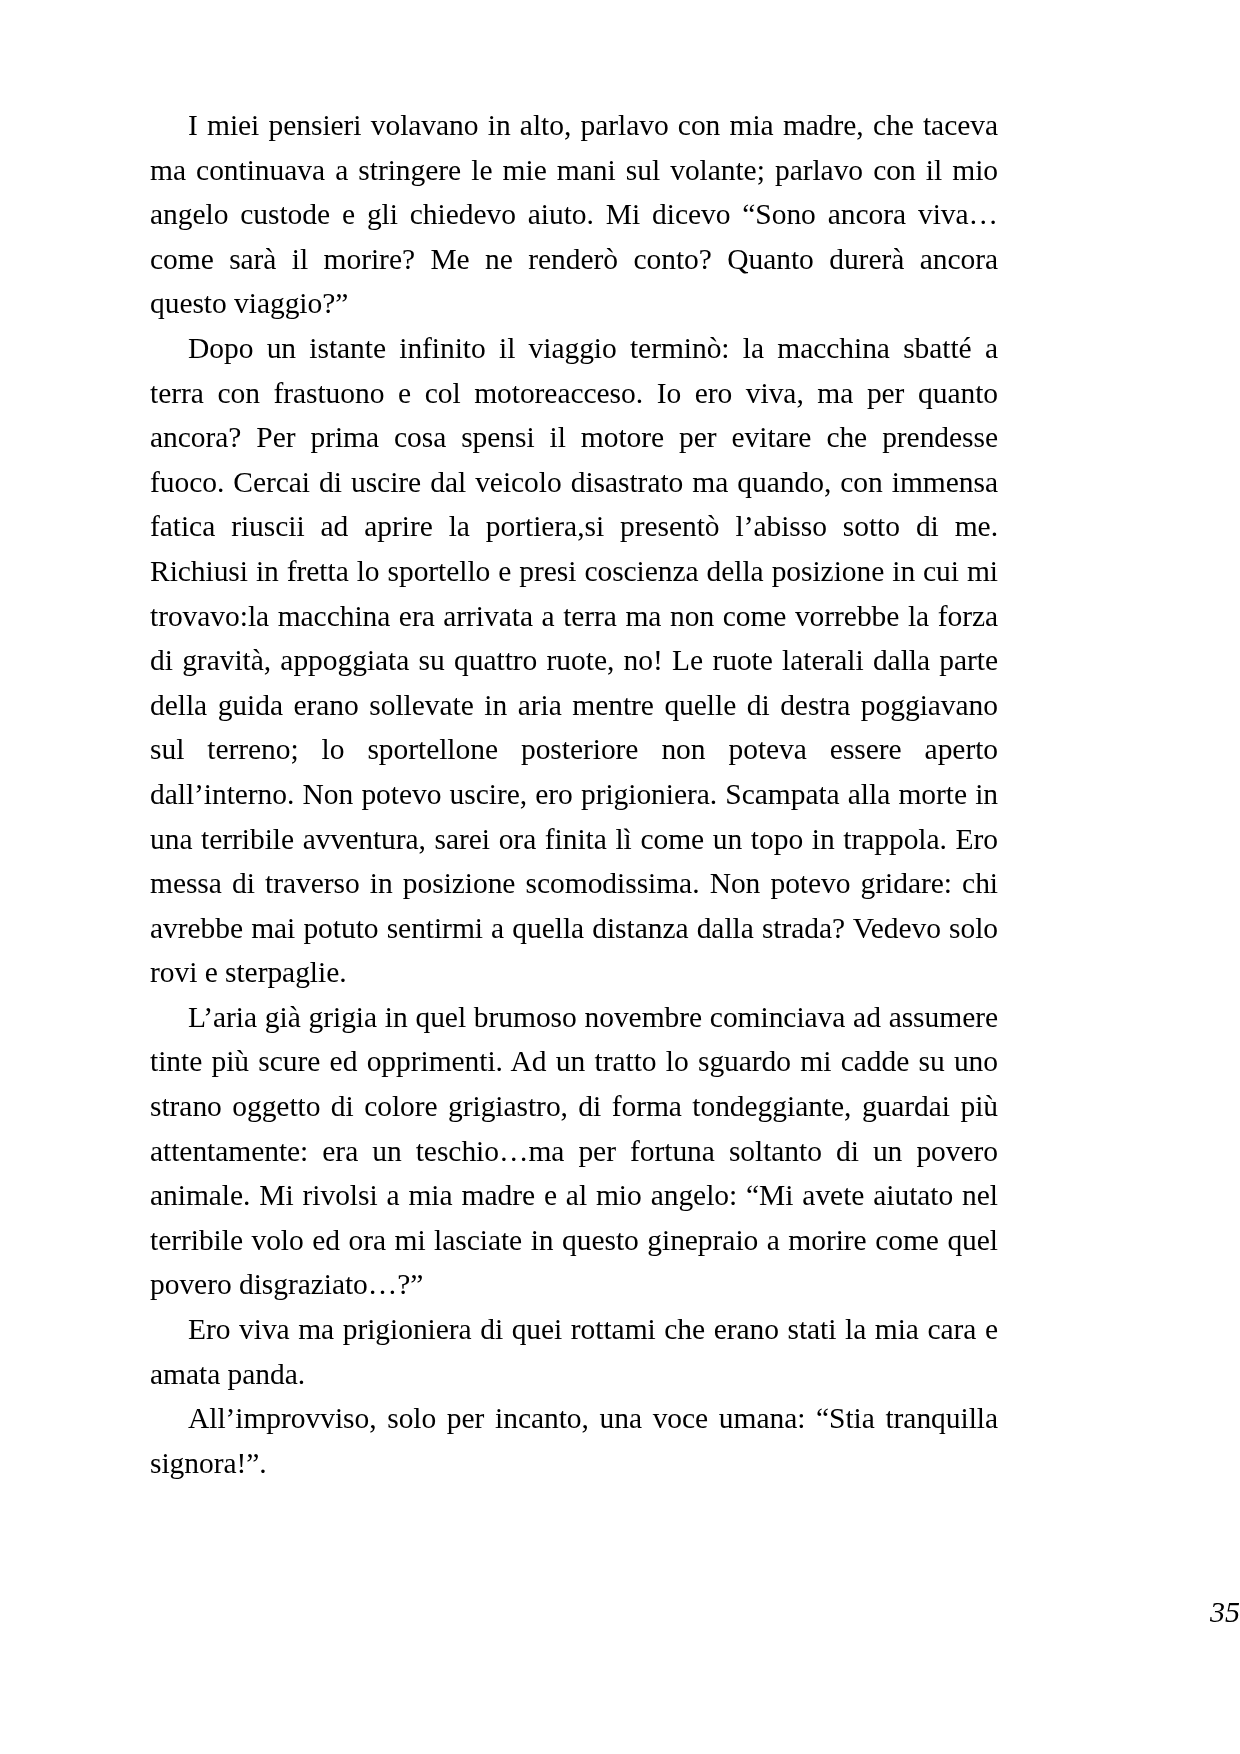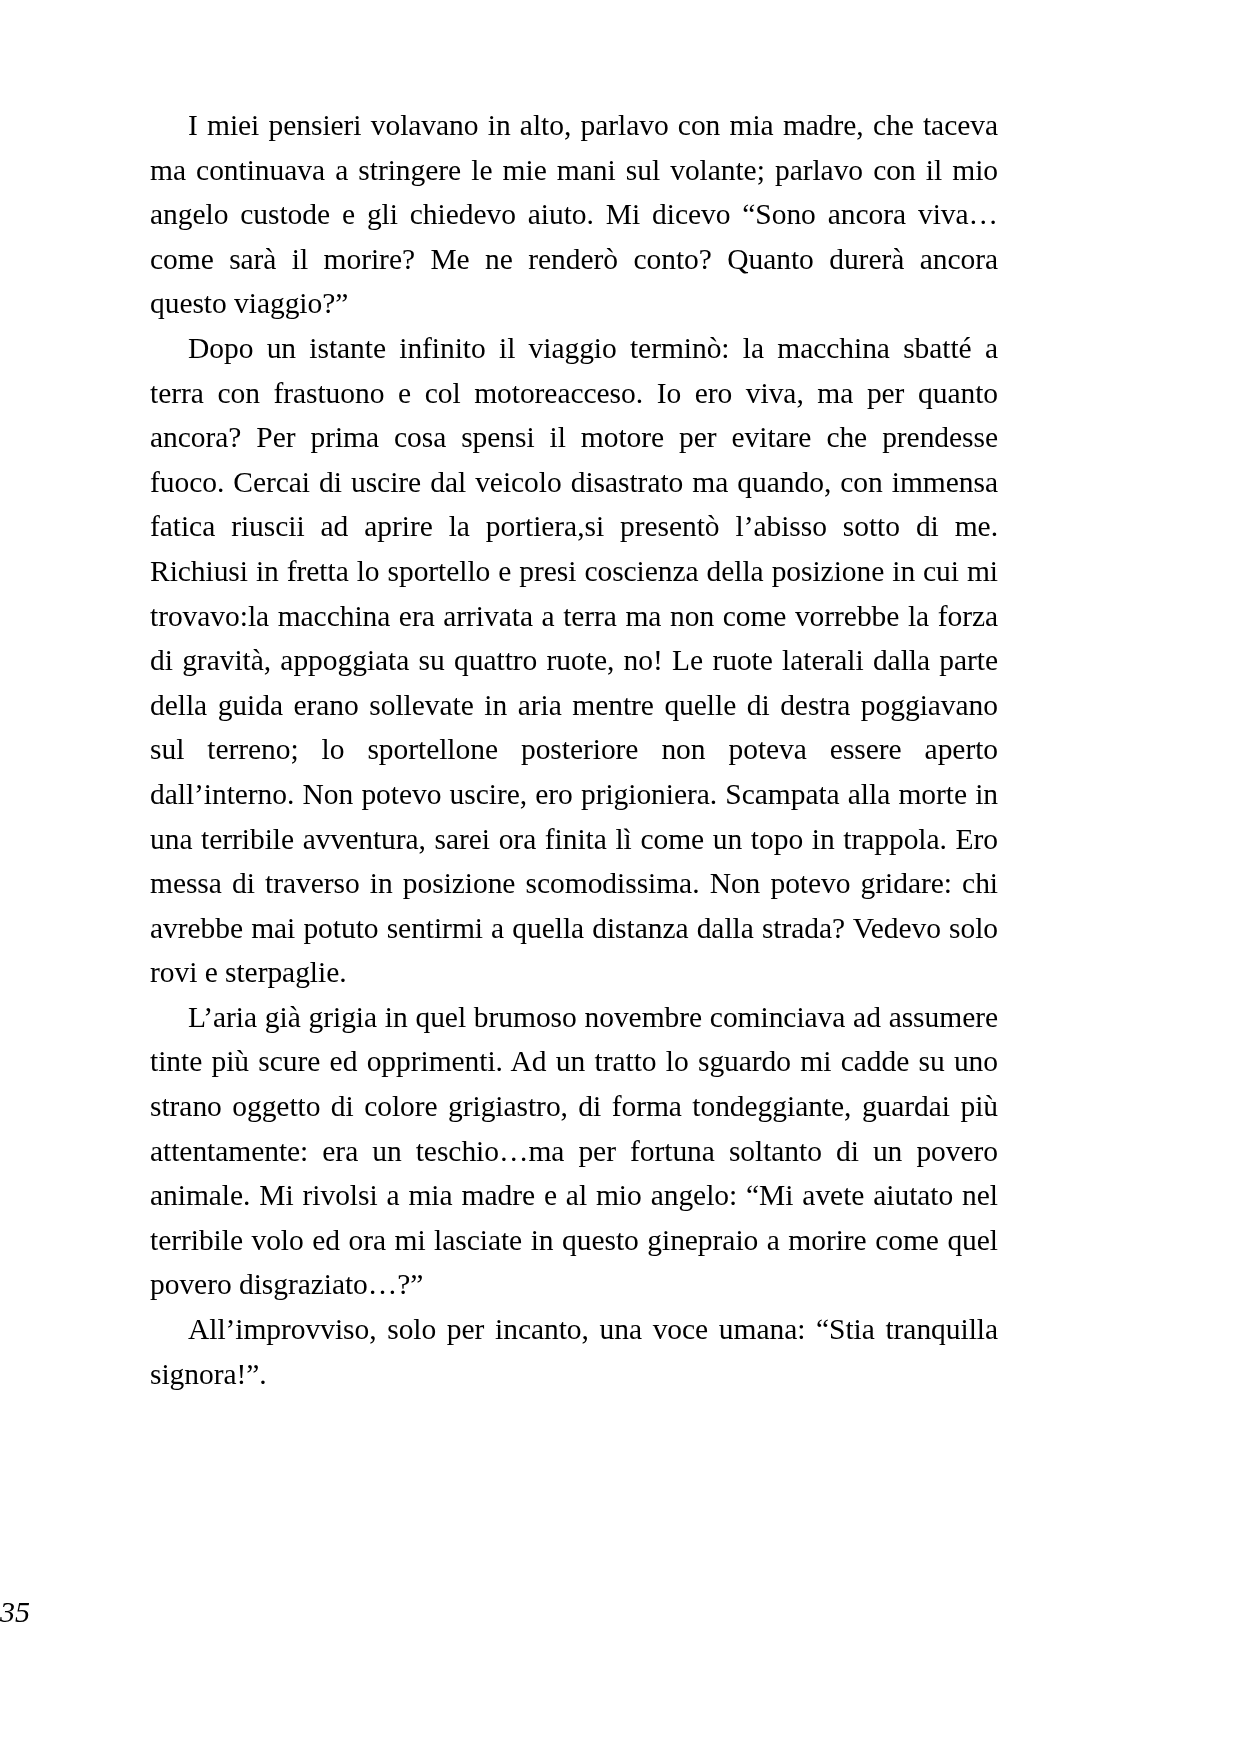--- a/index.html
+++ b/index.html
@@ -38,33 +38,34 @@
     letter-spacing: -0.05px;
     word-spacing: 0px;
     -webkit-hyphens: none;
     hyphens: none;
   }
   .folio {
     position: absolute;
     left: 0;
     top: 1595px;
     width: 1240px;
-    text-align: left;
+    text-align: right;
     font-style: italic;
     font-size: 30px;
     line-height: 34px;
   }
 </style>
 </head>
 <body>
 
 <div class="page">
 
   <div class="text-block">
     <p class="para">I miei pensieri volavano in alto, parlavo con mia madre, che taceva ma continuava a stringere le mie mani sul volante; parlavo con il mio angelo custode e gli chiedevo aiuto. Mi dicevo “Sono ancora viva… come sarà il morire? Me ne renderò conto? Quanto durerà ancora questo viaggio?”</p>
     <p class="para">Dopo un istante infinito il viaggio terminò: la macchina sbatté a terra con frastuono e col motoreacceso. Io ero viva, ma per quanto ancora? Per prima cosa spensi il motore per evitare che prendesse fuoco. Cercai di uscire dal veicolo disastrato ma quando, con immensa fatica riuscii ad aprire la portiera,si presentò l’abisso sotto di me. Richiusi in fretta lo sportello e presi coscienza della posizione in cui mi trovavo:la macchina era arrivata a terra ma non come vorrebbe la forza di gravità, appoggiata su quattro ruote, no! Le ruote laterali dalla parte della guida erano sollevate in aria mentre quelle di destra poggiavano sul terreno; lo sportellone posteriore non poteva essere aperto dall’interno. Non potevo uscire, ero prigioniera. Scampata alla morte in una terribile avventura, sarei ora finita lì come un topo in trappola. Ero messa di traverso in posizione scomodissima. Non potevo gridare: chi avrebbe mai potuto sentirmi a quella distanza dalla strada? Vedevo solo rovi e sterpaglie.</p>
     <p class="para">L’aria già grigia in quel brumoso novembre cominciava ad assumere tinte più scure ed opprimenti. Ad un tratto lo sguardo mi cadde su uno strano oggetto di colore grigiastro, di forma tondeggiante, guardai più attentamente: era un teschio…ma per fortuna soltanto di un povero animale. Mi rivolsi a mia madre e al mio angelo: “Mi avete aiutato nel terribile volo ed ora mi lasciate in questo ginepraio a morire come quel povero disgraziato…?”</p>
+    <p class="para">Ero viva ma prigioniera di quei rottami che erano stati la mia cara e amata panda.</p>
     <p class="para">All’improvviso, solo per incanto, una voce umana: “Stia tranquilla signora!”.</p>
   </div>
 
   <div class="folio">35</div>
 
 </div>
 
 </body></html>

